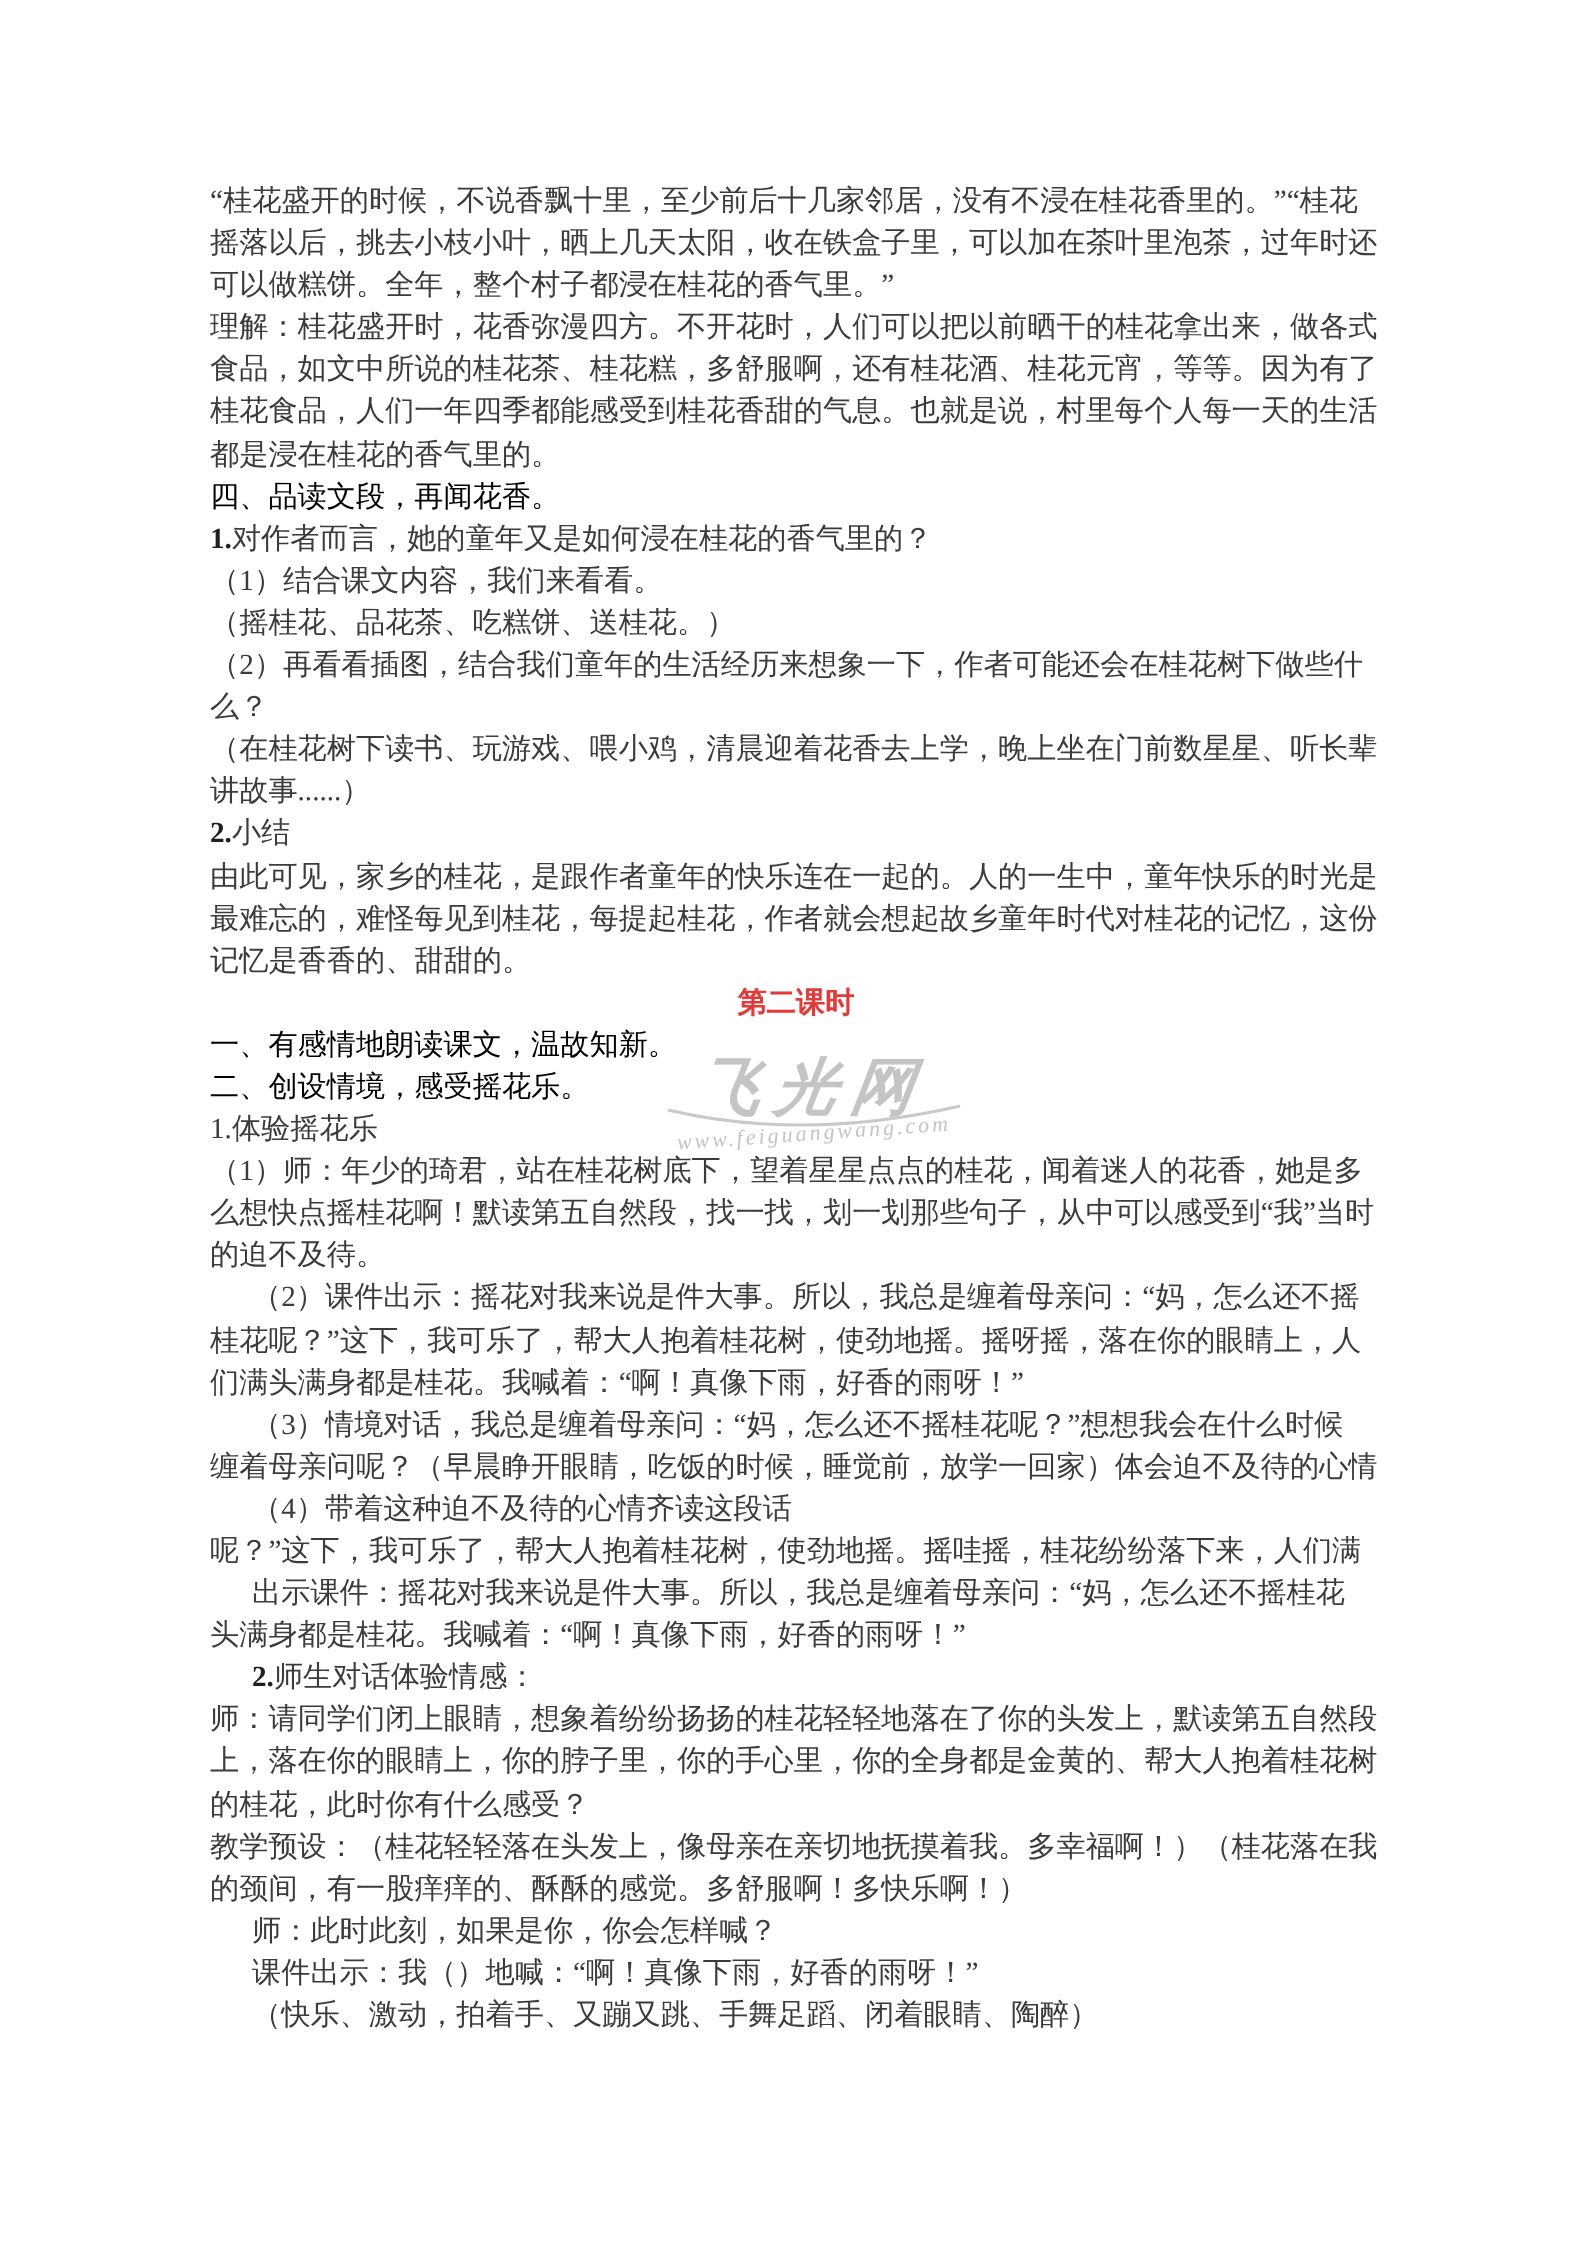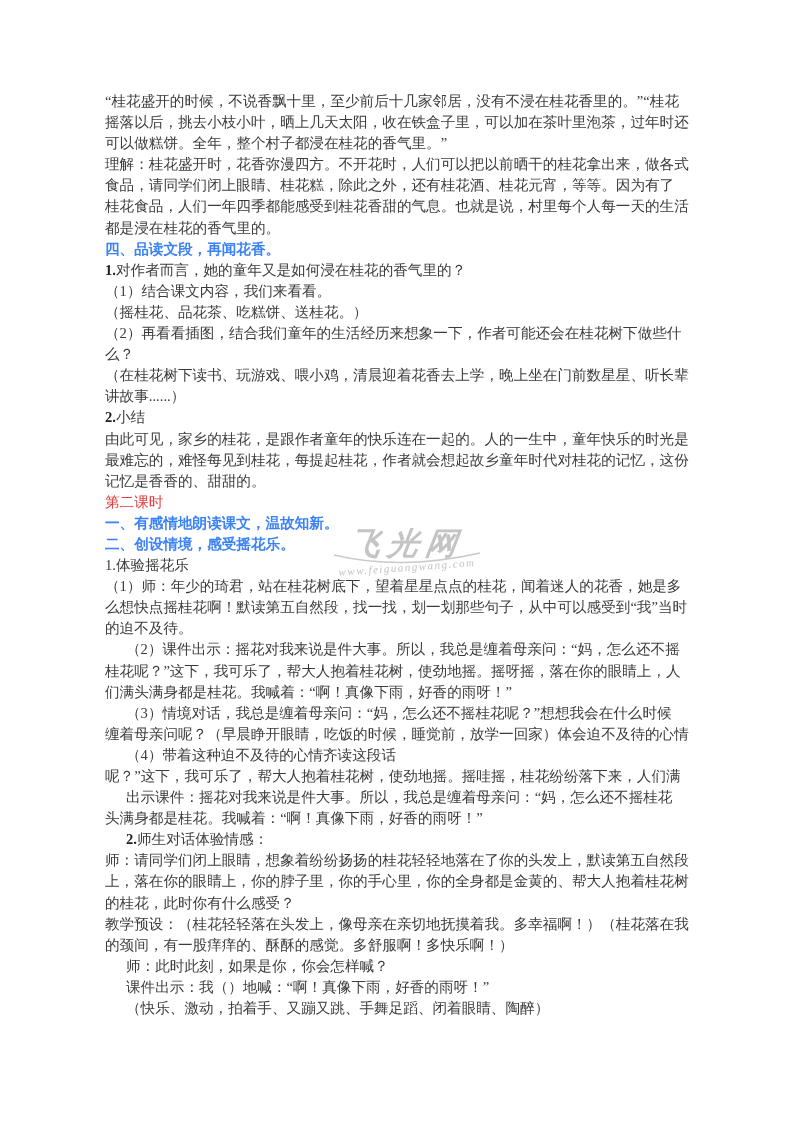--- a/index.html
+++ b/index.html
@@ -44,24 +44,25 @@
   .doc {
     position: absolute;
     left: 105px; top: 91px;
     width: 586px;
     z-index: 1;
     font-size: 14.6px;
     line-height: 21.1px;
     color: var(--text-color, #3b3b3b);
   }
   .line { white-space: nowrap; }
-  .line.bold { font-weight: 700; color: #3b82f6; }
+  .line.bold { font-weight: 400; color: #000000; }
   .line.red-heading {
     color: var(--accent-red, #e03c3c);
-    font-weight: 400;
+    font-weight: 700;
+    text-align: center;
     white-space: normal;
   }
   .line.ind { padding-left: 21px; }
   .num { font-weight: 700; color: #1e1e1e; }
 </style>
 </head>
 <body>
 
 <div class="page">
 
@@ -71,21 +72,21 @@
       <path d="M2,4 Q70,20 148,2" fill="none" stroke="#c9c9c9" stroke-width="1.5"></path>
     </svg>
     <div class="wm-url">www.feiguangwang.com</div>
   </div>
 
   <div class="doc">
       <div class="line normal">“桂花盛开的时候，不说香飘十里，至少前后十几家邻居，没有不浸在桂花香里的。”“桂花</div>
       <div class="line normal">摇落以后，挑去小枝小叶，晒上几天太阳，收在铁盒子里，可以加在茶叶里泡茶，过年时还</div>
       <div class="line normal">可以做糕饼。全年，整个村子都浸在桂花的香气里。”</div>
       <div class="line normal">理解：桂花盛开时，花香弥漫四方。不开花时，人们可以把以前晒干的桂花拿出来，做各式</div>
-      <div class="line normal">食品，请同学们闭上眼睛、桂花糕，除此之外，还有桂花酒、桂花元宵，等等。因为有了</div>
+      <div class="line normal">食品，如文中所说的桂花茶、桂花糕，多舒服啊，还有桂花酒、桂花元宵，等等。因为有了</div>
       <div class="line normal">桂花食品，人们一年四季都能感受到桂花香甜的气息。也就是说，村里每个人每一天的生活</div>
       <div class="line normal">都是浸在桂花的香气里的。</div>
       <div class="line bold">四、品读文段，再闻花香。</div>
       <div class="line normal"><span class="num">1.</span><span>对作者而言，她的童年又是如何浸在桂花的香气里的？</span></div>
       <div class="line normal">（1）结合课文内容，我们来看看。</div>
       <div class="line normal">（摇桂花、品花茶、吃糕饼、送桂花。）</div>
       <div class="line normal">（2）再看看插图，结合我们童年的生活经历来想象一下，作者可能还会在桂花树下做些什</div>
       <div class="line normal">么？</div>
       <div class="line normal">（在桂花树下读书、玩游戏、喂小鸡，清晨迎着花香去上学，晚上坐在门前数星星、听长辈</div>
       <div class="line normal">讲故事......）</div>

